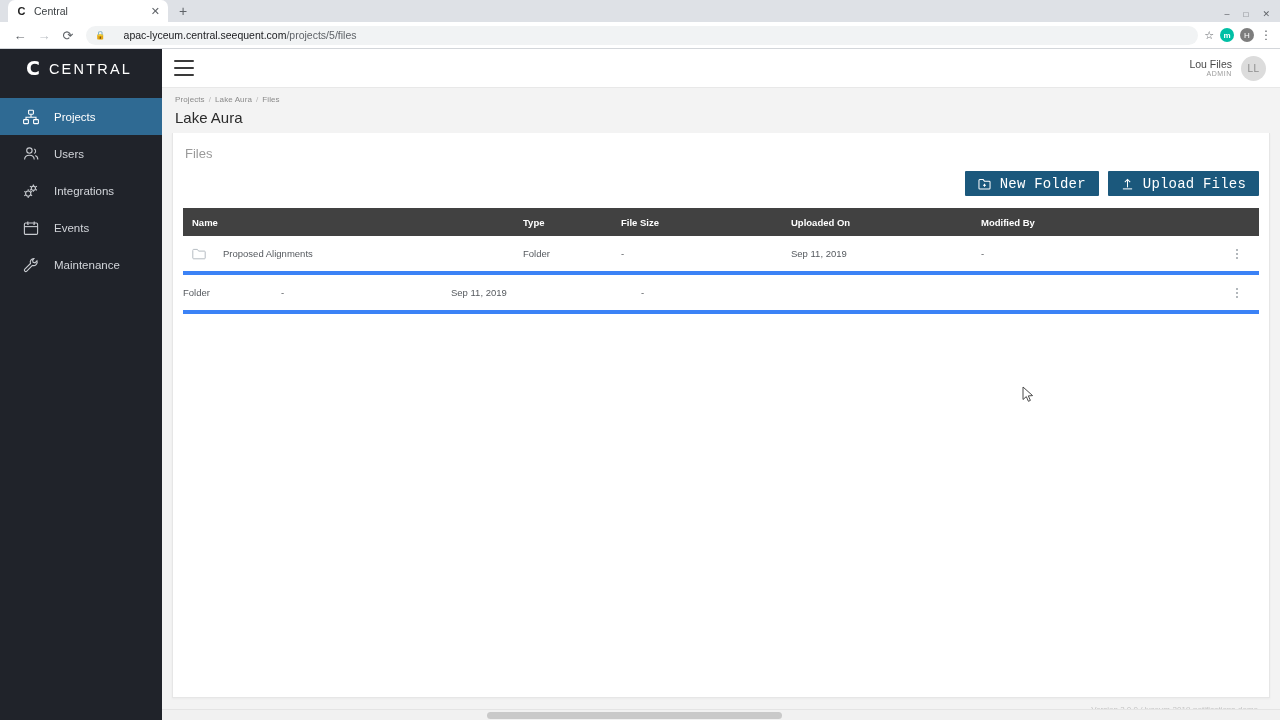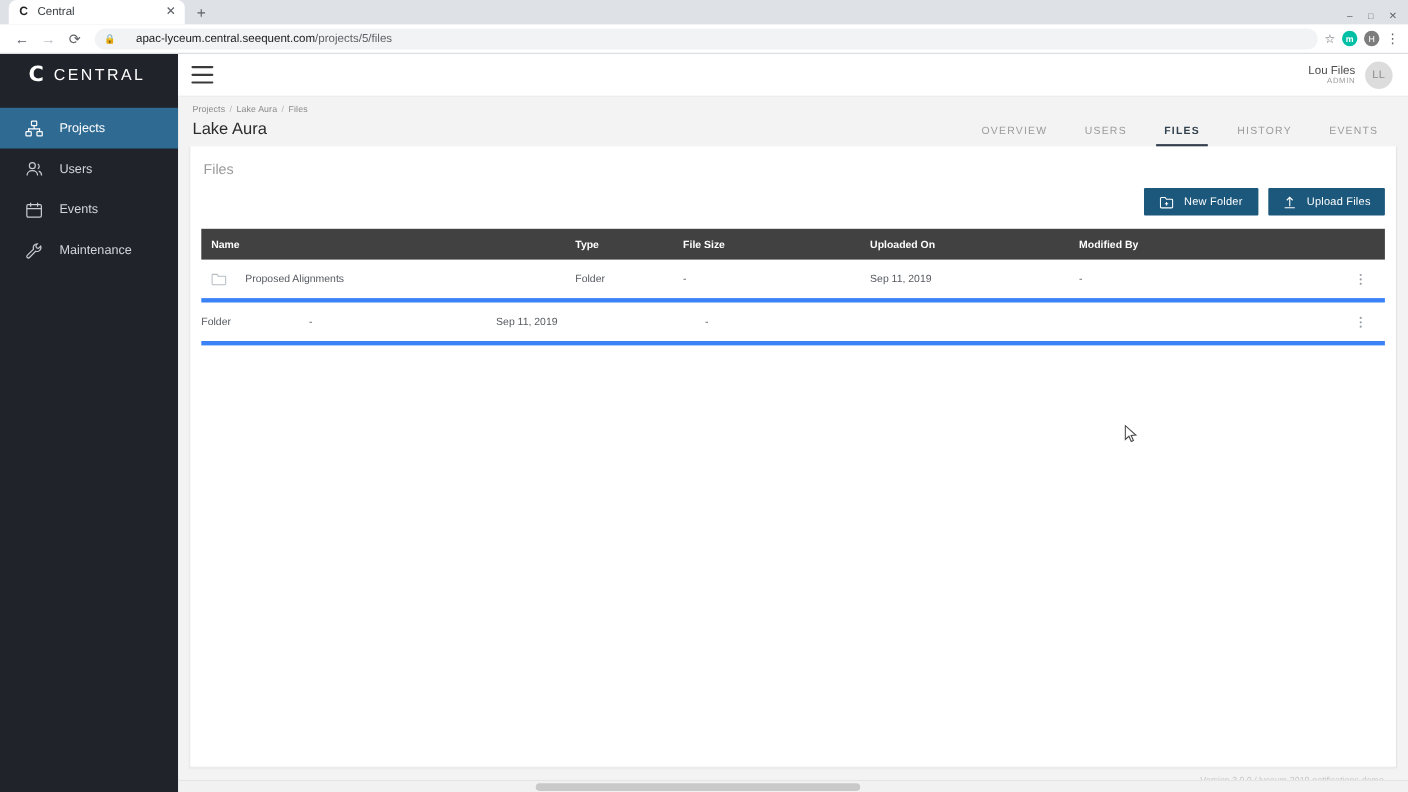--- a/index.html
+++ b/index.html
@@ -128,22 +128,23 @@
     box-shadow:0 1px 2px rgba(0,0,0,0.04);
   }
 
   .card-head { padding:13px 12px 0 12px; }
   .card-title { font-size:13px; color:#9a9a9a; font-weight:400; }
 
   .actions { display:flex; justify-content:flex-end; gap:9px; padding:10px 10px 0 10px; }
   .btn {
     height:25px; min-width:104px; background:#1b587c; color:#ffffff;
     display:flex; align-items:center; justify-content:center; gap:9px;
-    font-size:10px; padding:0 13px; border:none; border-radius:1px;
+    font-size:14px; padding:0 13px; border:none; border-radius:1px;
     letter-spacing:0.2px;
+    font-family:Liberation Mono, monospace;
   }
   .btn svg { display:block; }
 
   
   .table { margin:12px 10px 0 10px; display:flex; flex-direction:column; }
   .thead {
     background:#414141; color:#ffffff; height:28px; display:flex; align-items:center;
     font-size:9.5px; font-weight:bold;
   }
   .tr {
@@ -240,20 +241,31 @@
           <span class="nav-icon">
             <svg width="18" height="18" viewBox="0 0 18 18" fill="none" stroke="#c9ccd1" stroke-width="1.1">
               <circle cx="7.4" cy="5.6" r="2.7"></circle>
               <path d="M2.6 14.6c0-2.7 2.1-4.4 4.8-4.4s4.8 1.7 4.8 4.4"></path>
               <path d="M12.3 4.1a2.4 2.4 0 0 1 0 4.3M13.2 10.6c1.6.5 2.6 1.9 2.6 4"></path>
             </svg>
           </span>
           <span>Users</span>
         </div>
 
+        <div class="nav-item">
+          <span class="nav-icon">
+            <svg width="18" height="18" viewBox="0 0 18 18" fill="none" stroke="#c9ccd1" stroke-width="1.1">
+              <circle cx="11.4" cy="6.2" r="2.1"></circle>
+              <path d="M11.4 2.6v1.3M11.4 8.5v1.3M14.9 4.2l-1.1.7M9 7.5l-1.1.7M14.9 8.2l-1.1-.7M9 4.9l-1.1-.7"></path>
+              <circle cx="6.2" cy="11.6" r="2.6"></circle>
+              <path d="M6.2 7.3v1.4M6.2 14.5v1.4M2.3 9.4l1.2.7M8.9 13.1l1.2.7M2.3 13.8l1.2-.7M8.9 10.1l1.2-.7"></path>
+            </svg>
+          </span>
+          <span>Integrations</span>
+        </div>
 
         <div class="nav-item">
           <span class="nav-icon">
             <svg width="18" height="18" viewBox="0 0 18 18" fill="none" stroke="#c9ccd1" stroke-width="1.1">
               <rect x="2.4" y="4" width="13.2" height="11.4" rx="1.2"></rect>
               <path d="M2.4 7.6h13.2"></path>
               <path d="M5.8 2.4v3M12.2 2.4v3"></path>
               <circle cx="6" cy="5.4" r="0.55" fill="#c9ccd1" stroke="none"></circle>
               <circle cx="12" cy="5.4" r="0.55" fill="#c9ccd1" stroke="none"></circle>
             </svg>
@@ -298,27 +310,20 @@
             <div class="breadcrumb">
               <span>Projects</span>
               <span class="sep">/</span>
               <span>Lake Aura</span>
               <span class="sep">/</span>
               <span>Files</span>
             </div>
             <div class="page-title">Lake Aura</div>
           </div>
 
-          <div class="tabs">
-            <div class="tab-item">OVERVIEW</div>
-            <div class="tab-item">USERS</div>
-            <div class="tab-item active">FILES</div>
-            <div class="tab-item">HISTORY</div>
-            <div class="tab-item">EVENTS</div>
-          </div>
         </div>
 
         <div class="card">
 
           <div class="card-head">
             <div class="card-title">Files</div>
           </div>
 
           <div class="actions">
             <button class="btn">

